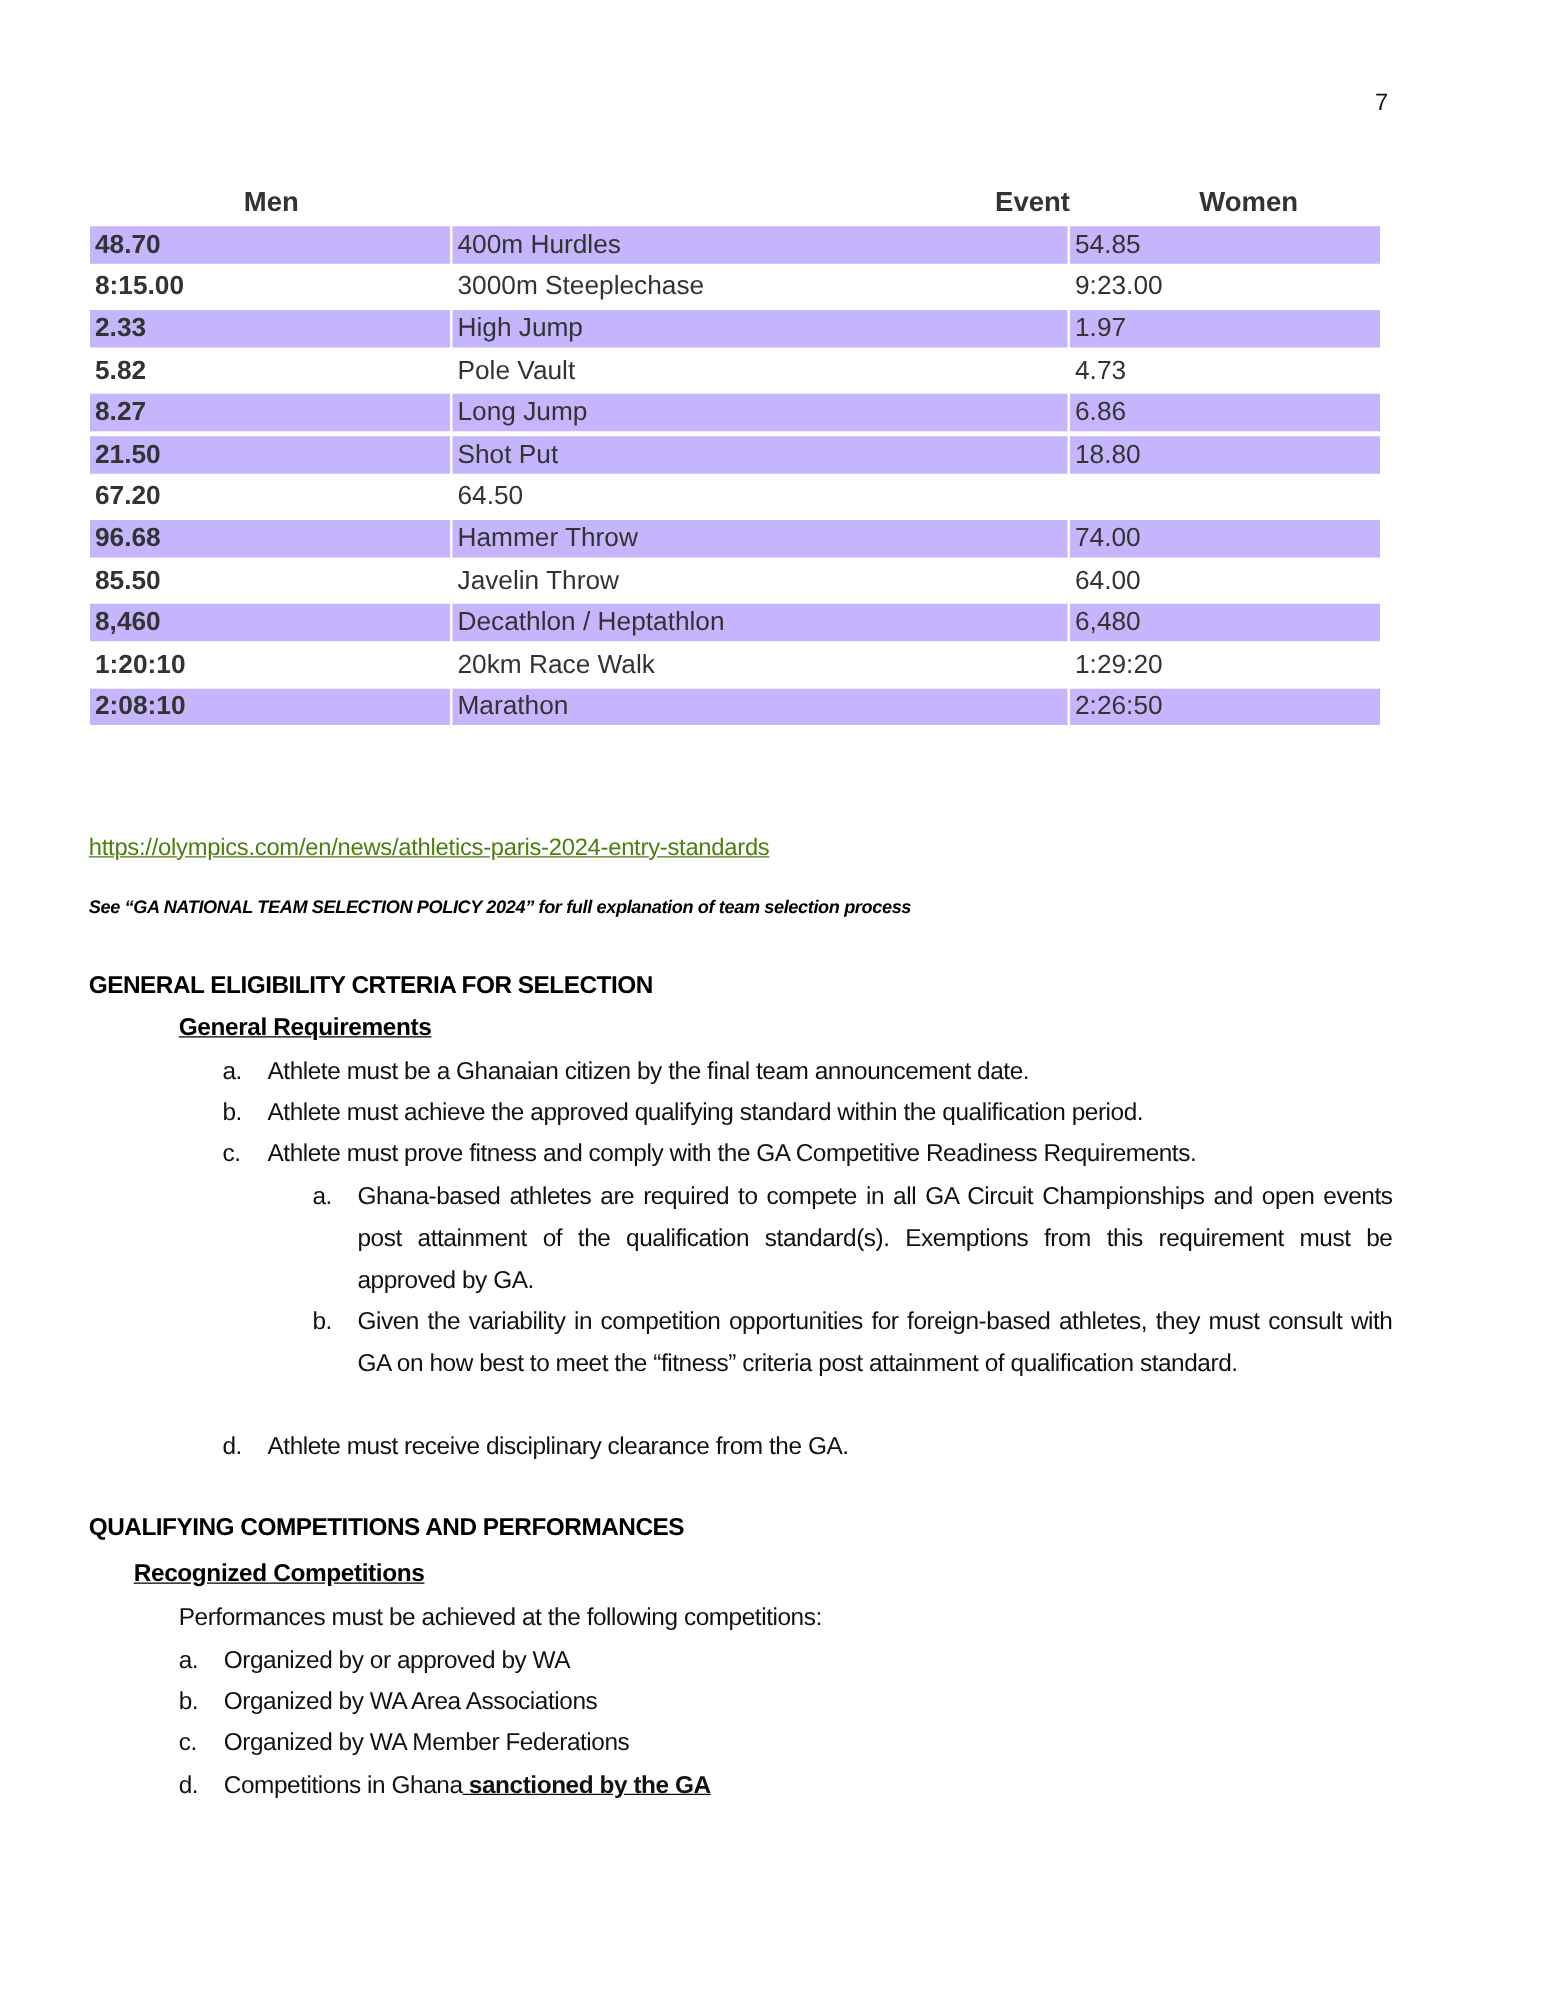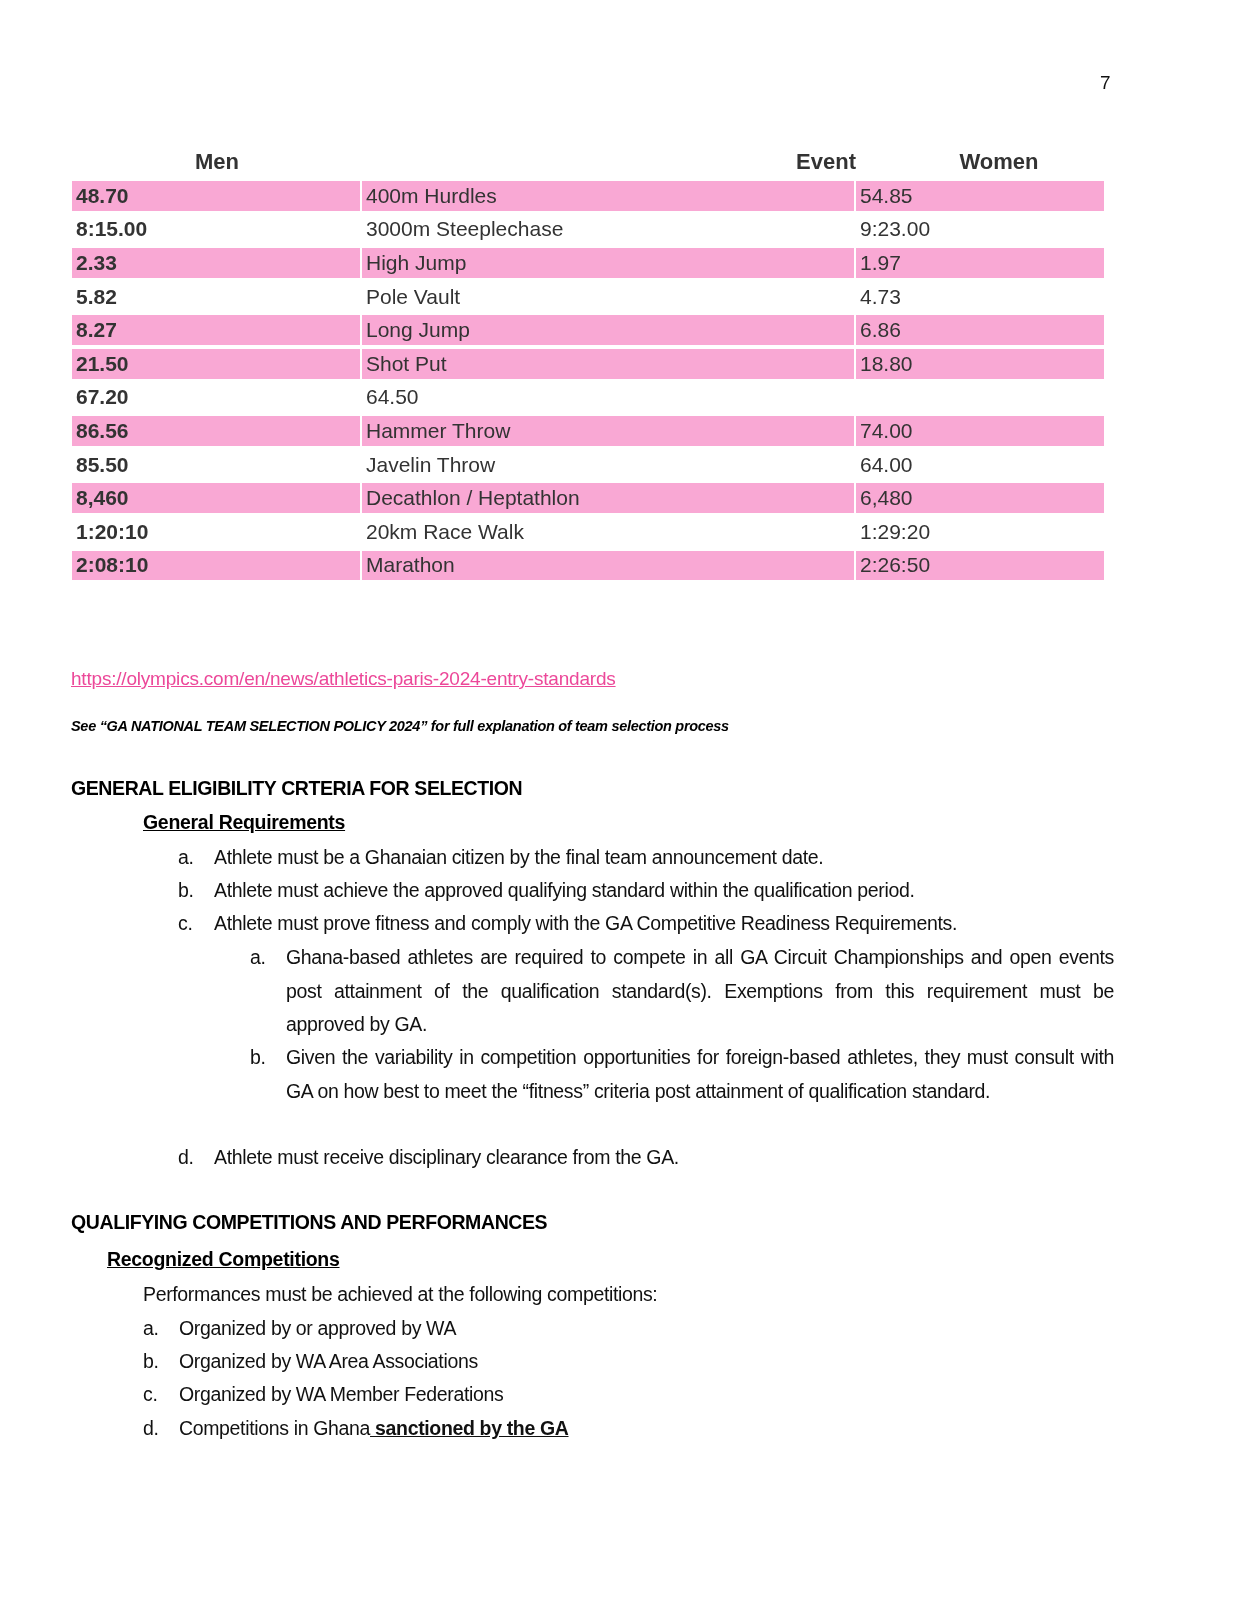--- a/index.html
+++ b/index.html
@@ -51,28 +51,28 @@
     .trow .cell {
       display: flex;
       align-items: center;
       padding-left: 4px;
       box-sizing: border-box;
       margin: 2px 0;
     }
     .trow .c-men { width: 288px; margin-right: 2px; font-weight: bold; }
     .trow .c-event { width: 492px; margin-right: 2px; }
     .trow .c-women { width: 248px; }
-    .trow.shaded .cell { background: #f9a8d4; }
+    .trow.shaded .cell { background: #c4b5fd; }
     .link {
       position: absolute;
       left: 71px;
       top: 668px;
       font-family: "Liberation Sans", sans-serif;
       font-size: 19px;
-      color: #ec4899;
+      color: #4d7c0f;
       text-decoration: underline;
       letter-spacing: -0.2px;
     }
     .see-note {
       position: absolute;
       left: 71px;
       top: 718px;
       font-family: "Liberation Sans", sans-serif;
       font-size: 14.5px;
       font-weight: bold;
@@ -161,21 +161,21 @@
   <div class="trow shaded">
     <div class="cell c-men">21.50</div>
     <div class="cell c-event">Shot Put</div>
     <div class="cell c-women">18.80</div>
   </div>
   <div class="trow">
     <div class="cell c-men">67.20</div>
     <div class="cell c-women">64.50</div>
   </div>
   <div class="trow shaded">
-    <div class="cell c-men">86.56</div>
+    <div class="cell c-men">96.68</div>
     <div class="cell c-event">Hammer Throw</div>
     <div class="cell c-women">74.00</div>
   </div>
   <div class="trow">
     <div class="cell c-men">85.50</div>
     <div class="cell c-event">Javelin Throw</div>
     <div class="cell c-women">64.00</div>
   </div>
   <div class="trow shaded">
     <div class="cell c-men">8,460</div>

